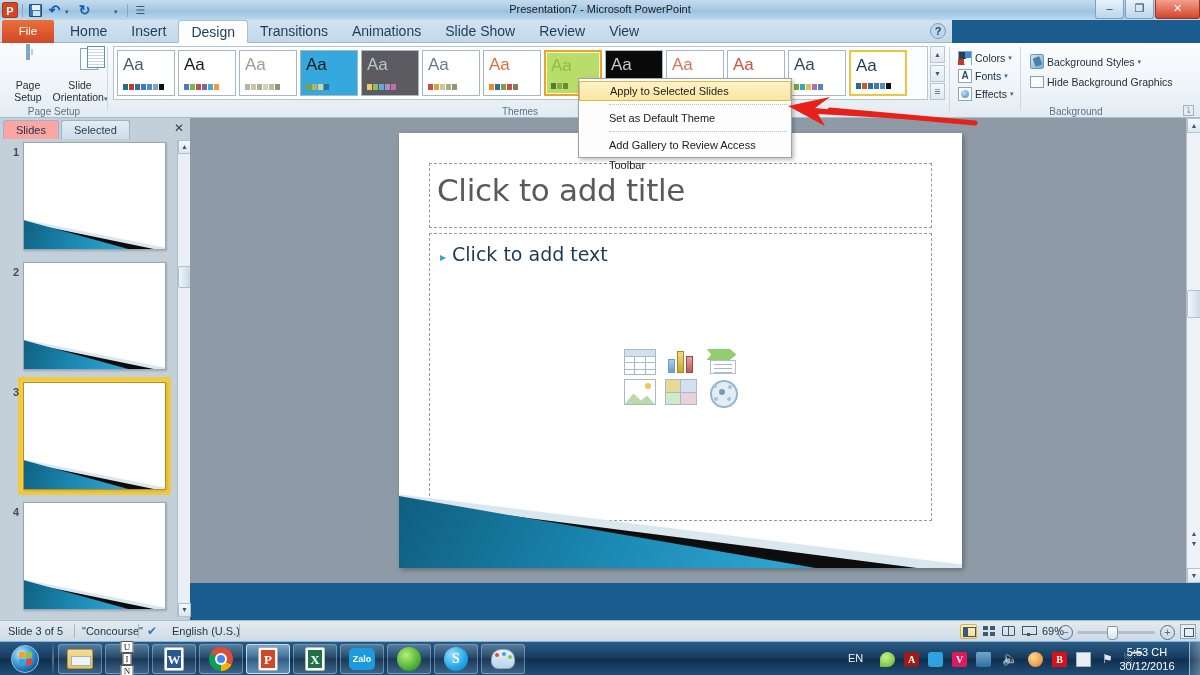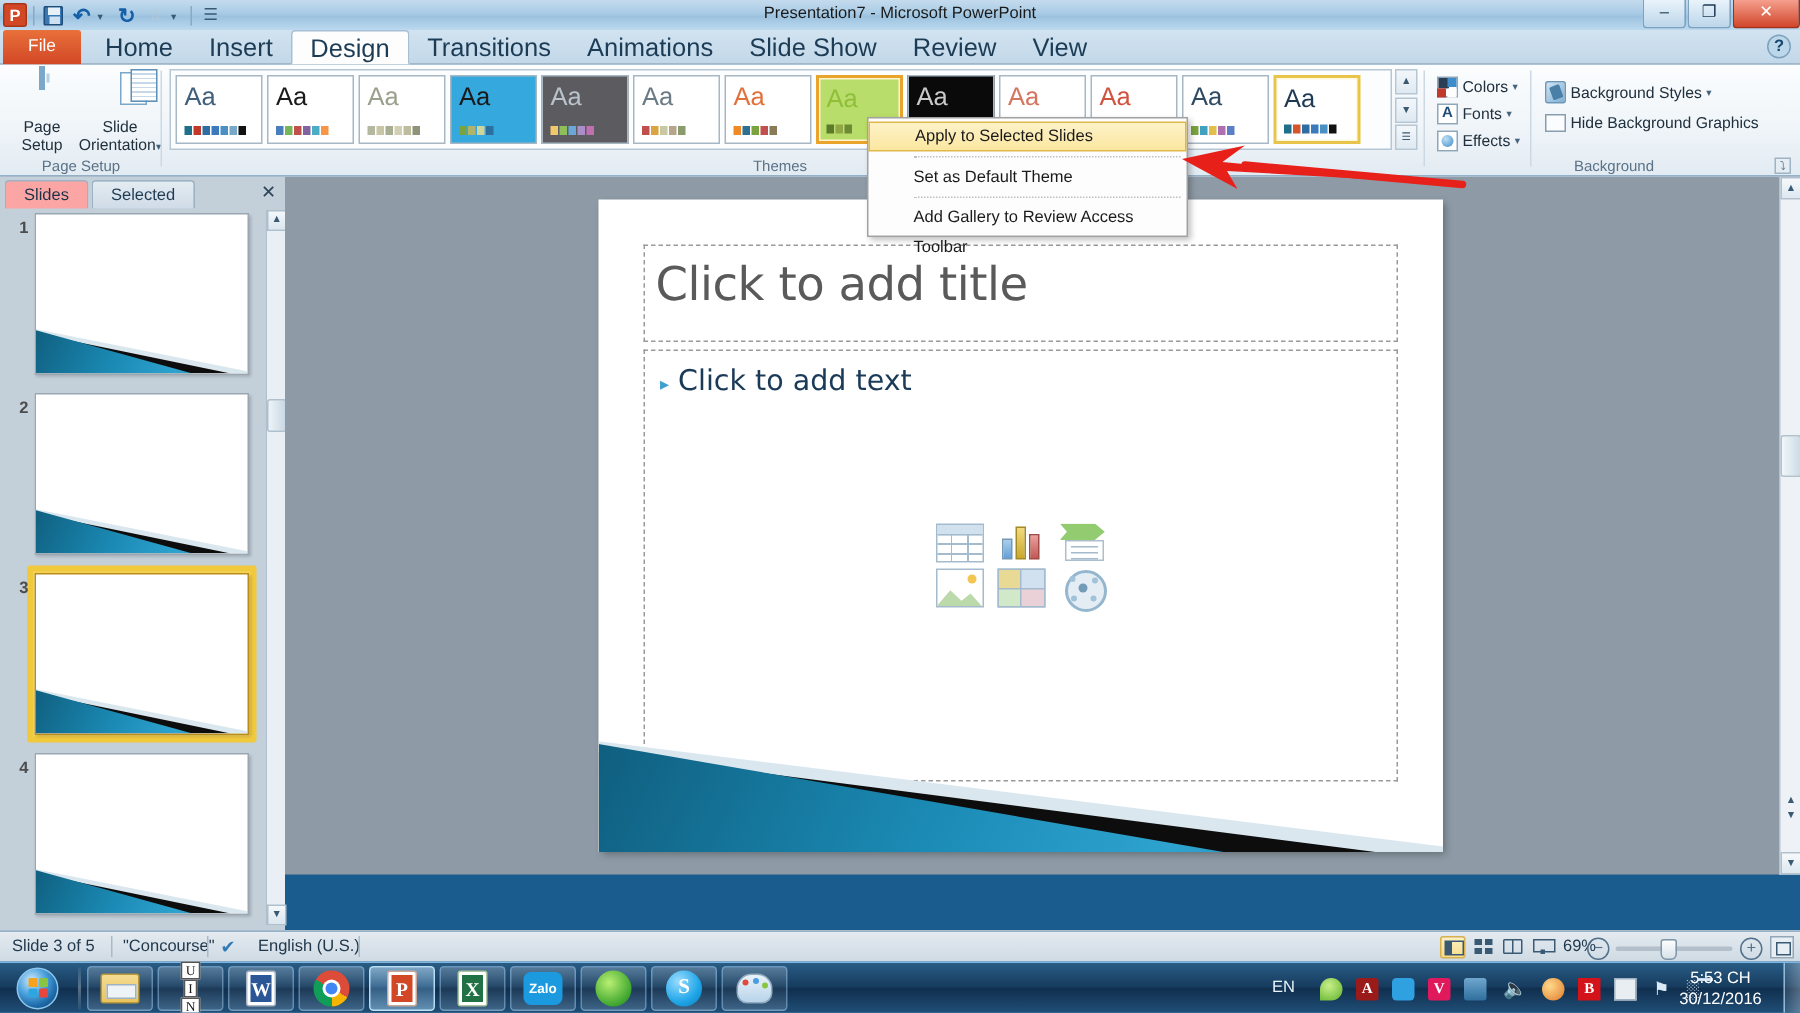--- a/index.html
+++ b/index.html
@@ -50,33 +50,33 @@
     width: 29px; height: 19px; margin-left: 1px;
     background: linear-gradient(to bottom,#e9f3fb,#bcd6ea);
     border: 1px solid #7ea2bd; border-top: none;
     border-radius: 0 0 3px 3px;
     font-size: 11px; color: #16364f; text-align: center; line-height: 17px;
   }
   .winbtn.close { background: linear-gradient(to bottom,#f59f8e,#d1462a); color: #fff; border-color: #9c3219; width: 45px; }
 
   
   .tabstrip {
-    position: absolute; left: 0; top: 20px; width: 1200px; height: 23px;
+    position: absolute; left: 0; top: 20px; width: 952px; height: 23px;
     background: linear-gradient(to bottom,#d2e3f0,#c2d8e9);
     border-bottom: 1px solid #9fb8cc;
   }
   .tab-file {
     position: absolute; left: 2px; top: 0; width: 52px; height: 23px;
     background: linear-gradient(to bottom,#e8703a,#d24726);
     color: #fff; font-size: 11.5px; text-align: center; line-height: 23px;
     border-radius: 2px 2px 0 0;
   }
   .tabs { position: absolute; left: 58px; top: 0; display: flex; height: 23px; }
   .tab {
-    padding: 0 12px; height: 23px; line-height: 23px; font-size: 17px; color: #1c3c56;
+    padding: 0 12px; height: 23px; line-height: 23px; font-size: 14px; color: #1c3c56;
   }
   .tab.active {
     background: #fdfdfd;
     border: 1px solid #a6bfd2; border-bottom: 1px solid #fdfdfd;
     border-radius: 3px 3px 0 0; color: #1c3c56;
   }
   .help-btn { position: absolute; right: 6px; top: 3px; width: 16px; height: 16px;
     border-radius: 50%; background: #bcd6ea; border:1px solid #7ea2bd; color:#16486e;
     font-size: 11px; text-align:center; line-height:14px; font-weight:bold; }
 

